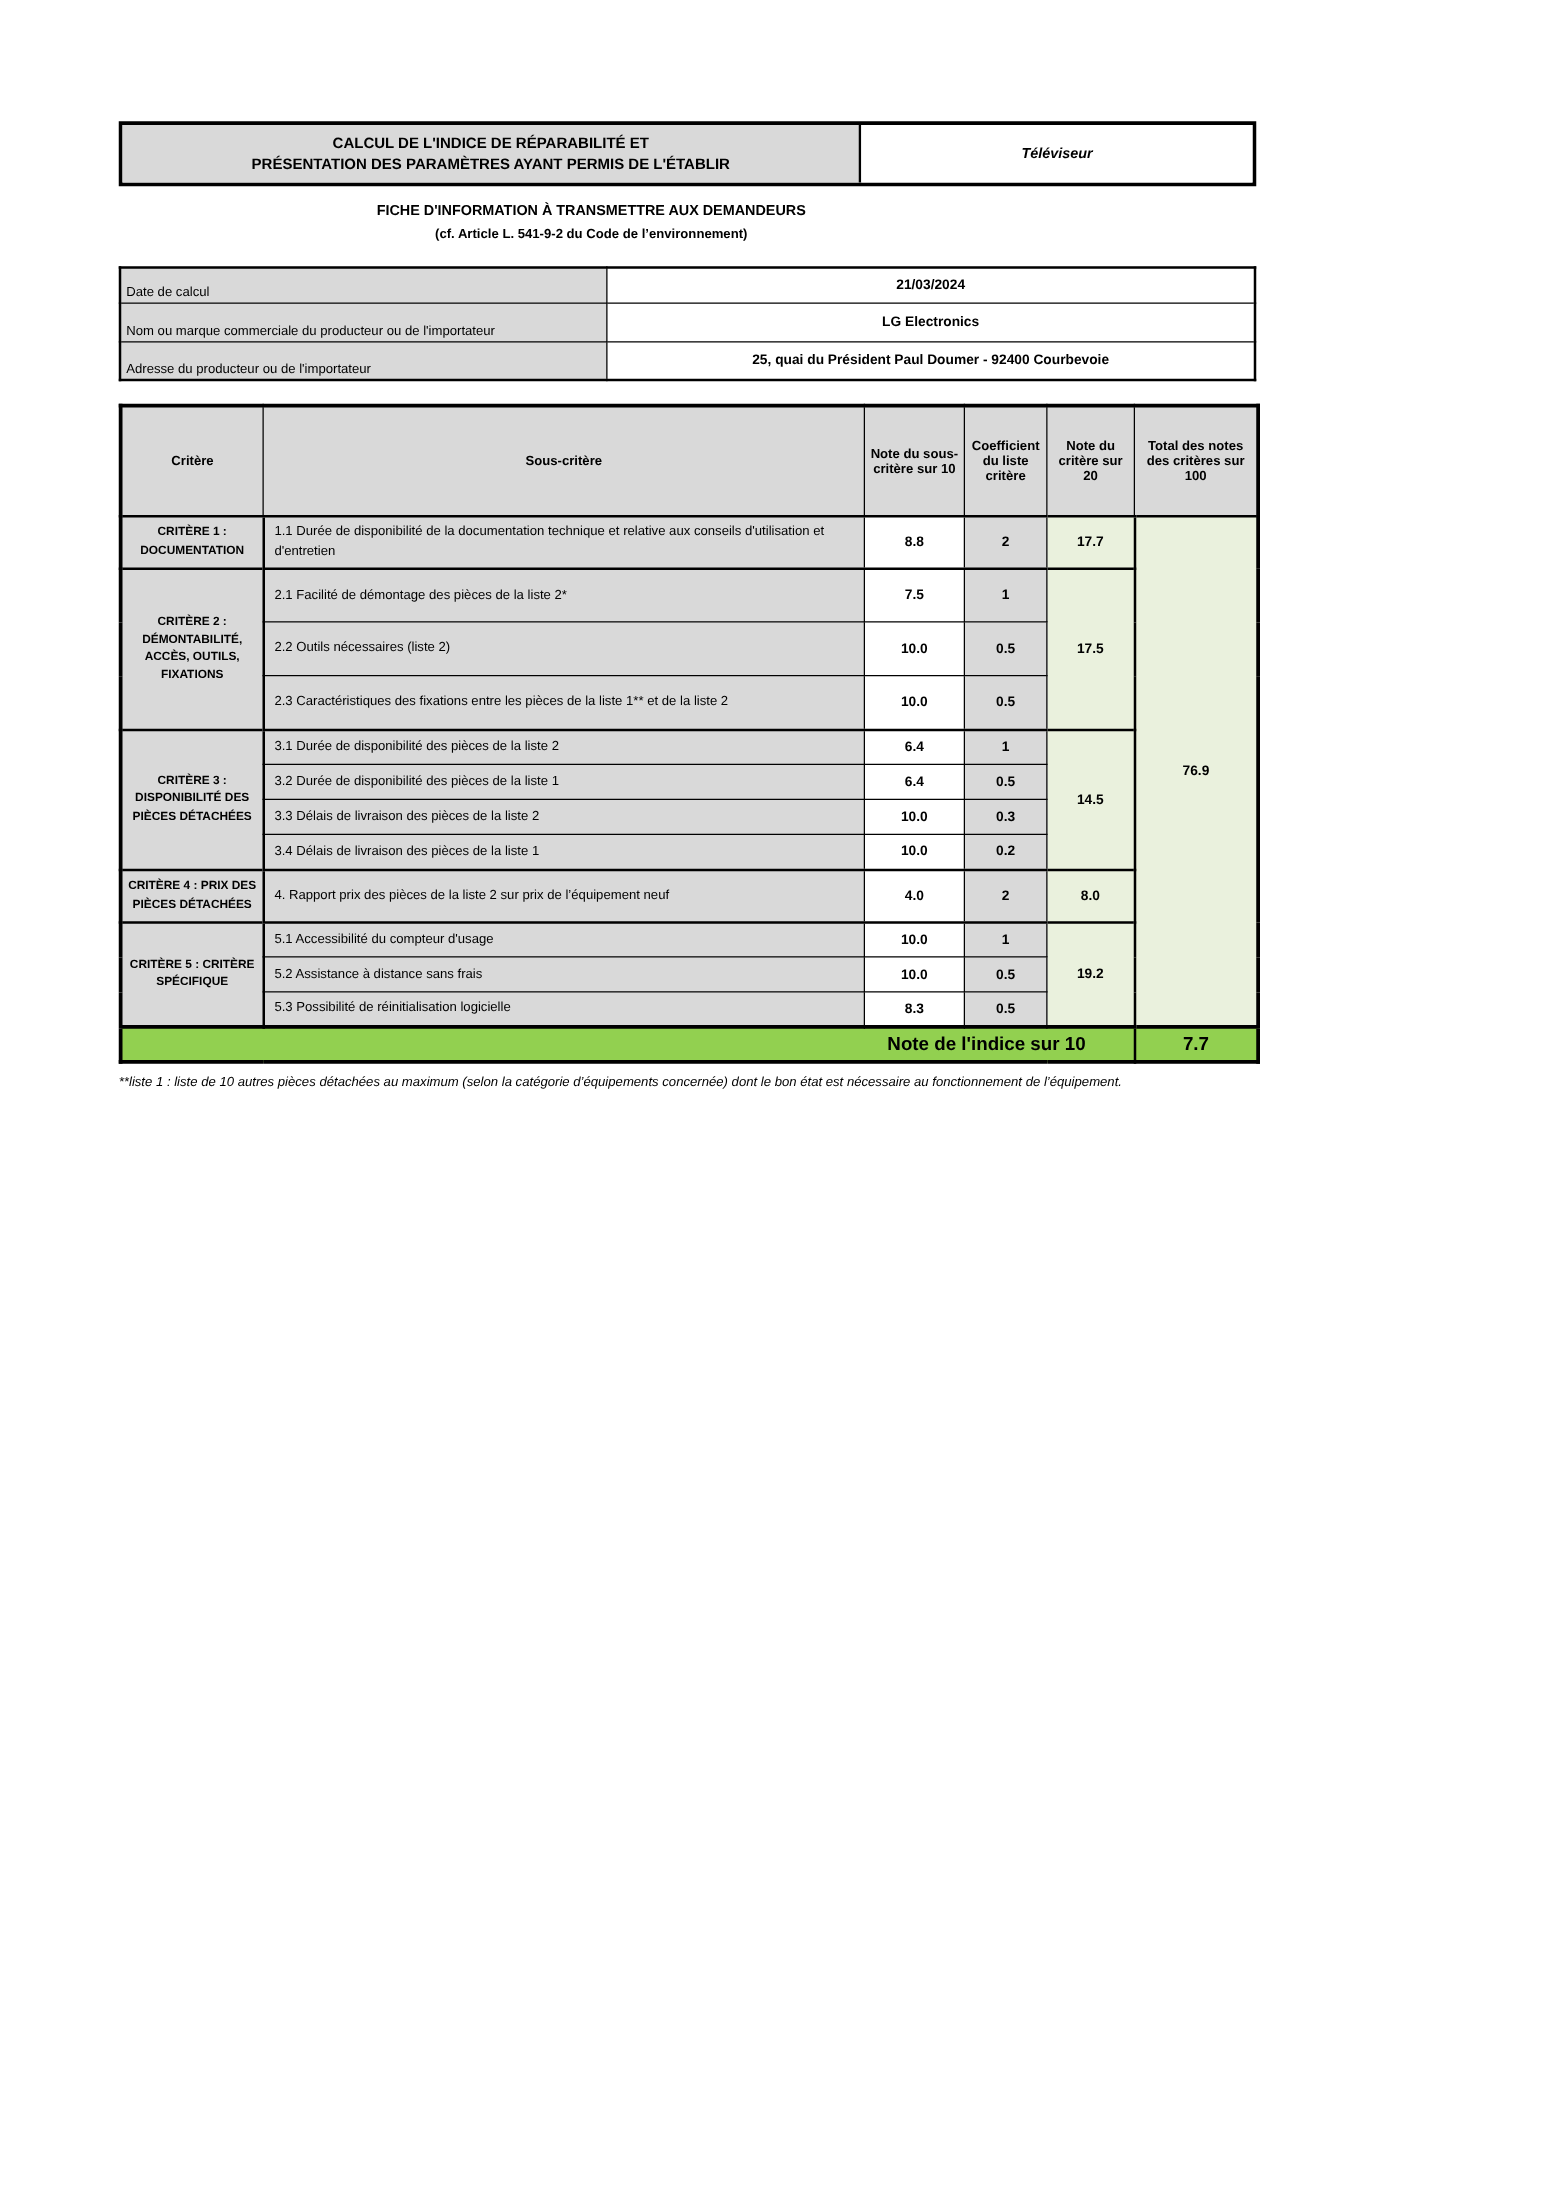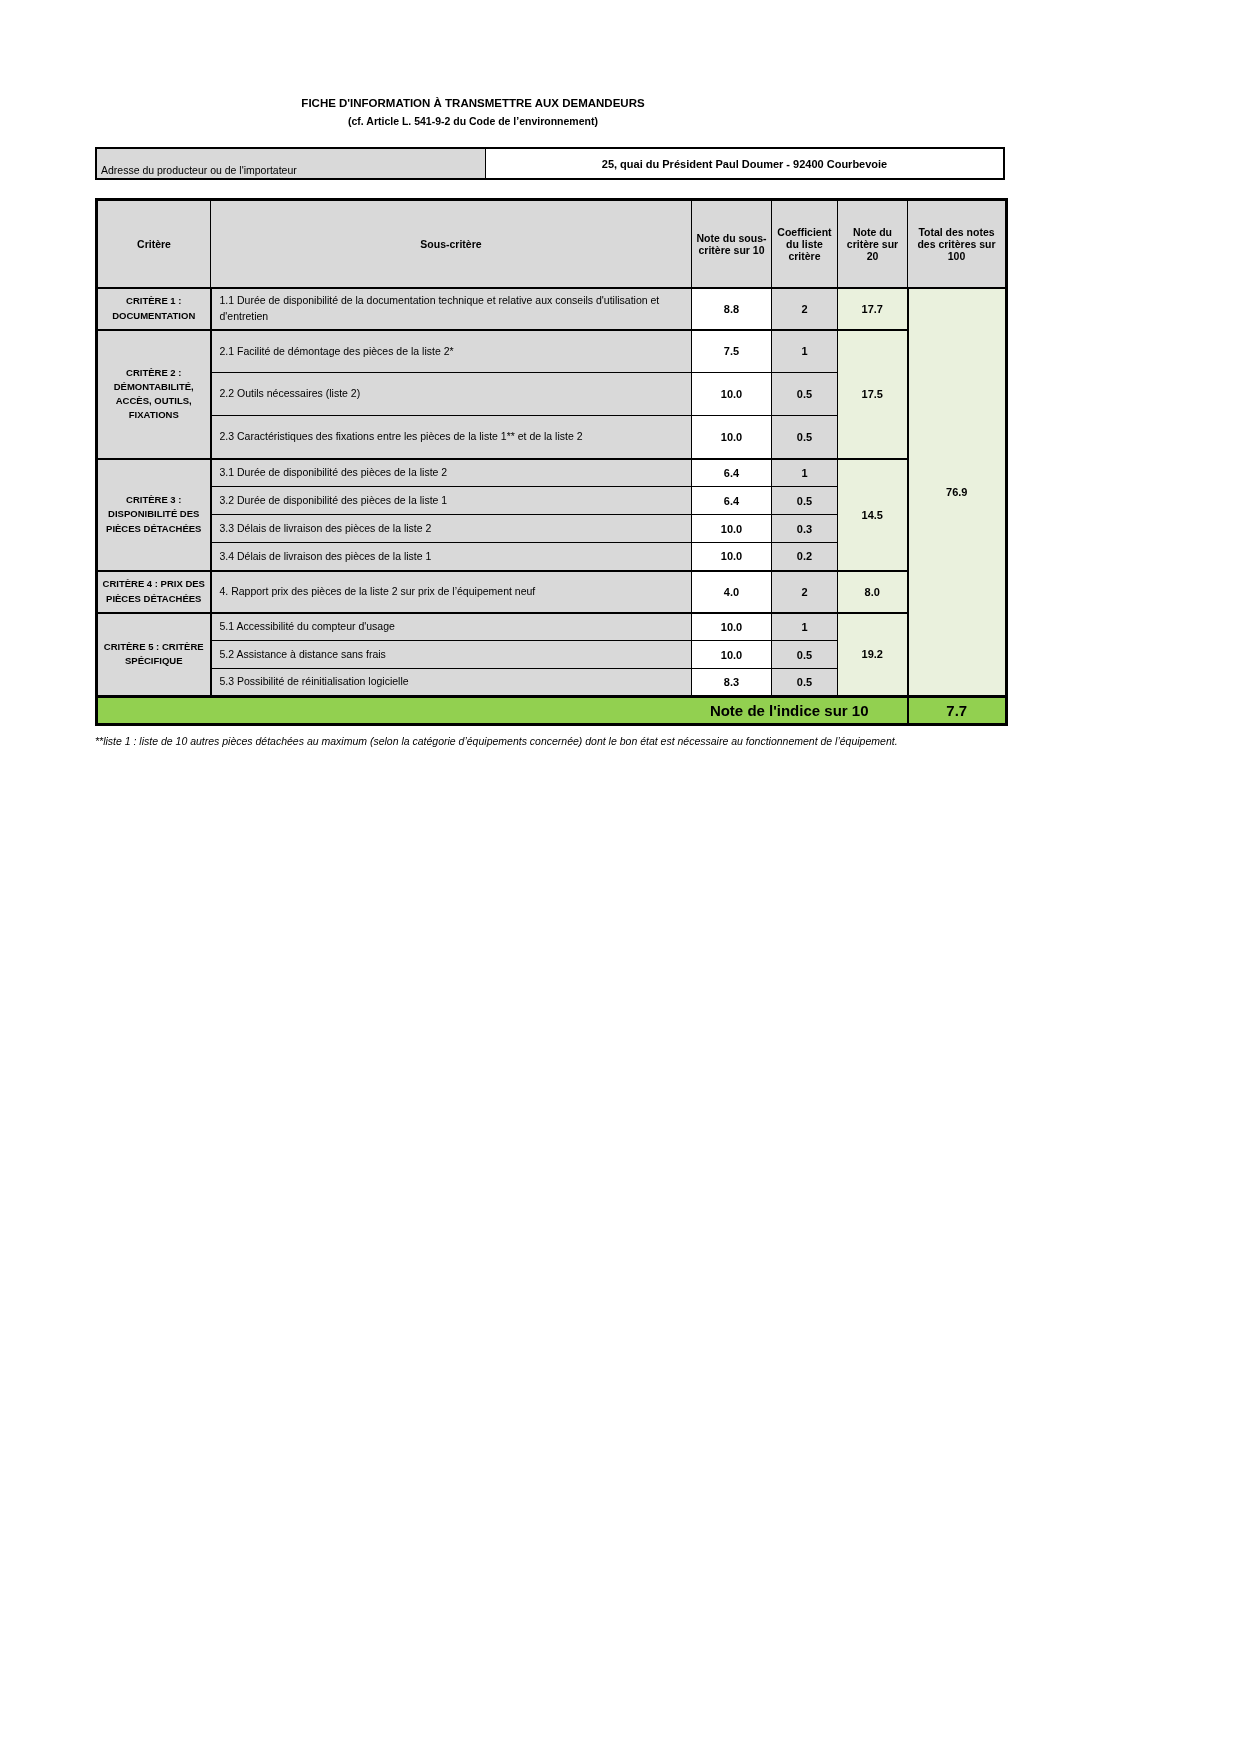--- a/index.html
+++ b/index.html
@@ -94,28 +94,43 @@
   td.final-value { font-weight: bold; font-size: 15px; text-align: center; vertical-align: middle; }
 
   
   .footnotes { margin-top: 7px; font-style: italic; font-size: 10.5px; line-height: 1.6; }
 </style>
 </head>
 <body>
 
 <div class="content">
 
+  <div class="header-box">
+    <div class="header-title">
+      <span>CALCUL DE L'INDICE DE RÉPARABILITÉ ET</span>
+      <span>PRÉSENTATION DES PARAMÈTRES AYANT PERMIS DE L'ÉTABLIR</span>
+    </div>
+    <div class="header-product">Téléviseur</div>
+  </div>
 
   <div class="subtitle">
     <div class="l1">FICHE D'INFORMATION À TRANSMETTRE AUX DEMANDEURS</div>
     <div class="l2">(cf. Article L. 541-9-2 du Code de l’environnement)</div>
   </div>
 
   <table class="info-table">
     <tbody>
+      <tr class="info-r1">
+        <td class="lbl">Date de calcul</td>
+        <td class="val">21/03/2024</td>
+      </tr>
+      <tr class="info-r2">
+        <td class="lbl">Nom ou marque commerciale du producteur ou de l'importateur</td>
+        <td class="val">LG Electronics</td>
+      </tr>
       <tr class="info-r3">
         <td class="lbl">Adresse du producteur ou de l'importateur</td>
         <td class="val">25, quai du Président Paul Doumer - 92400 Courbevoie</td>
       </tr>
     </tbody>
   </table>
 
   <table class="score-table">
     <colgroup>
       <col class="c-crit">

